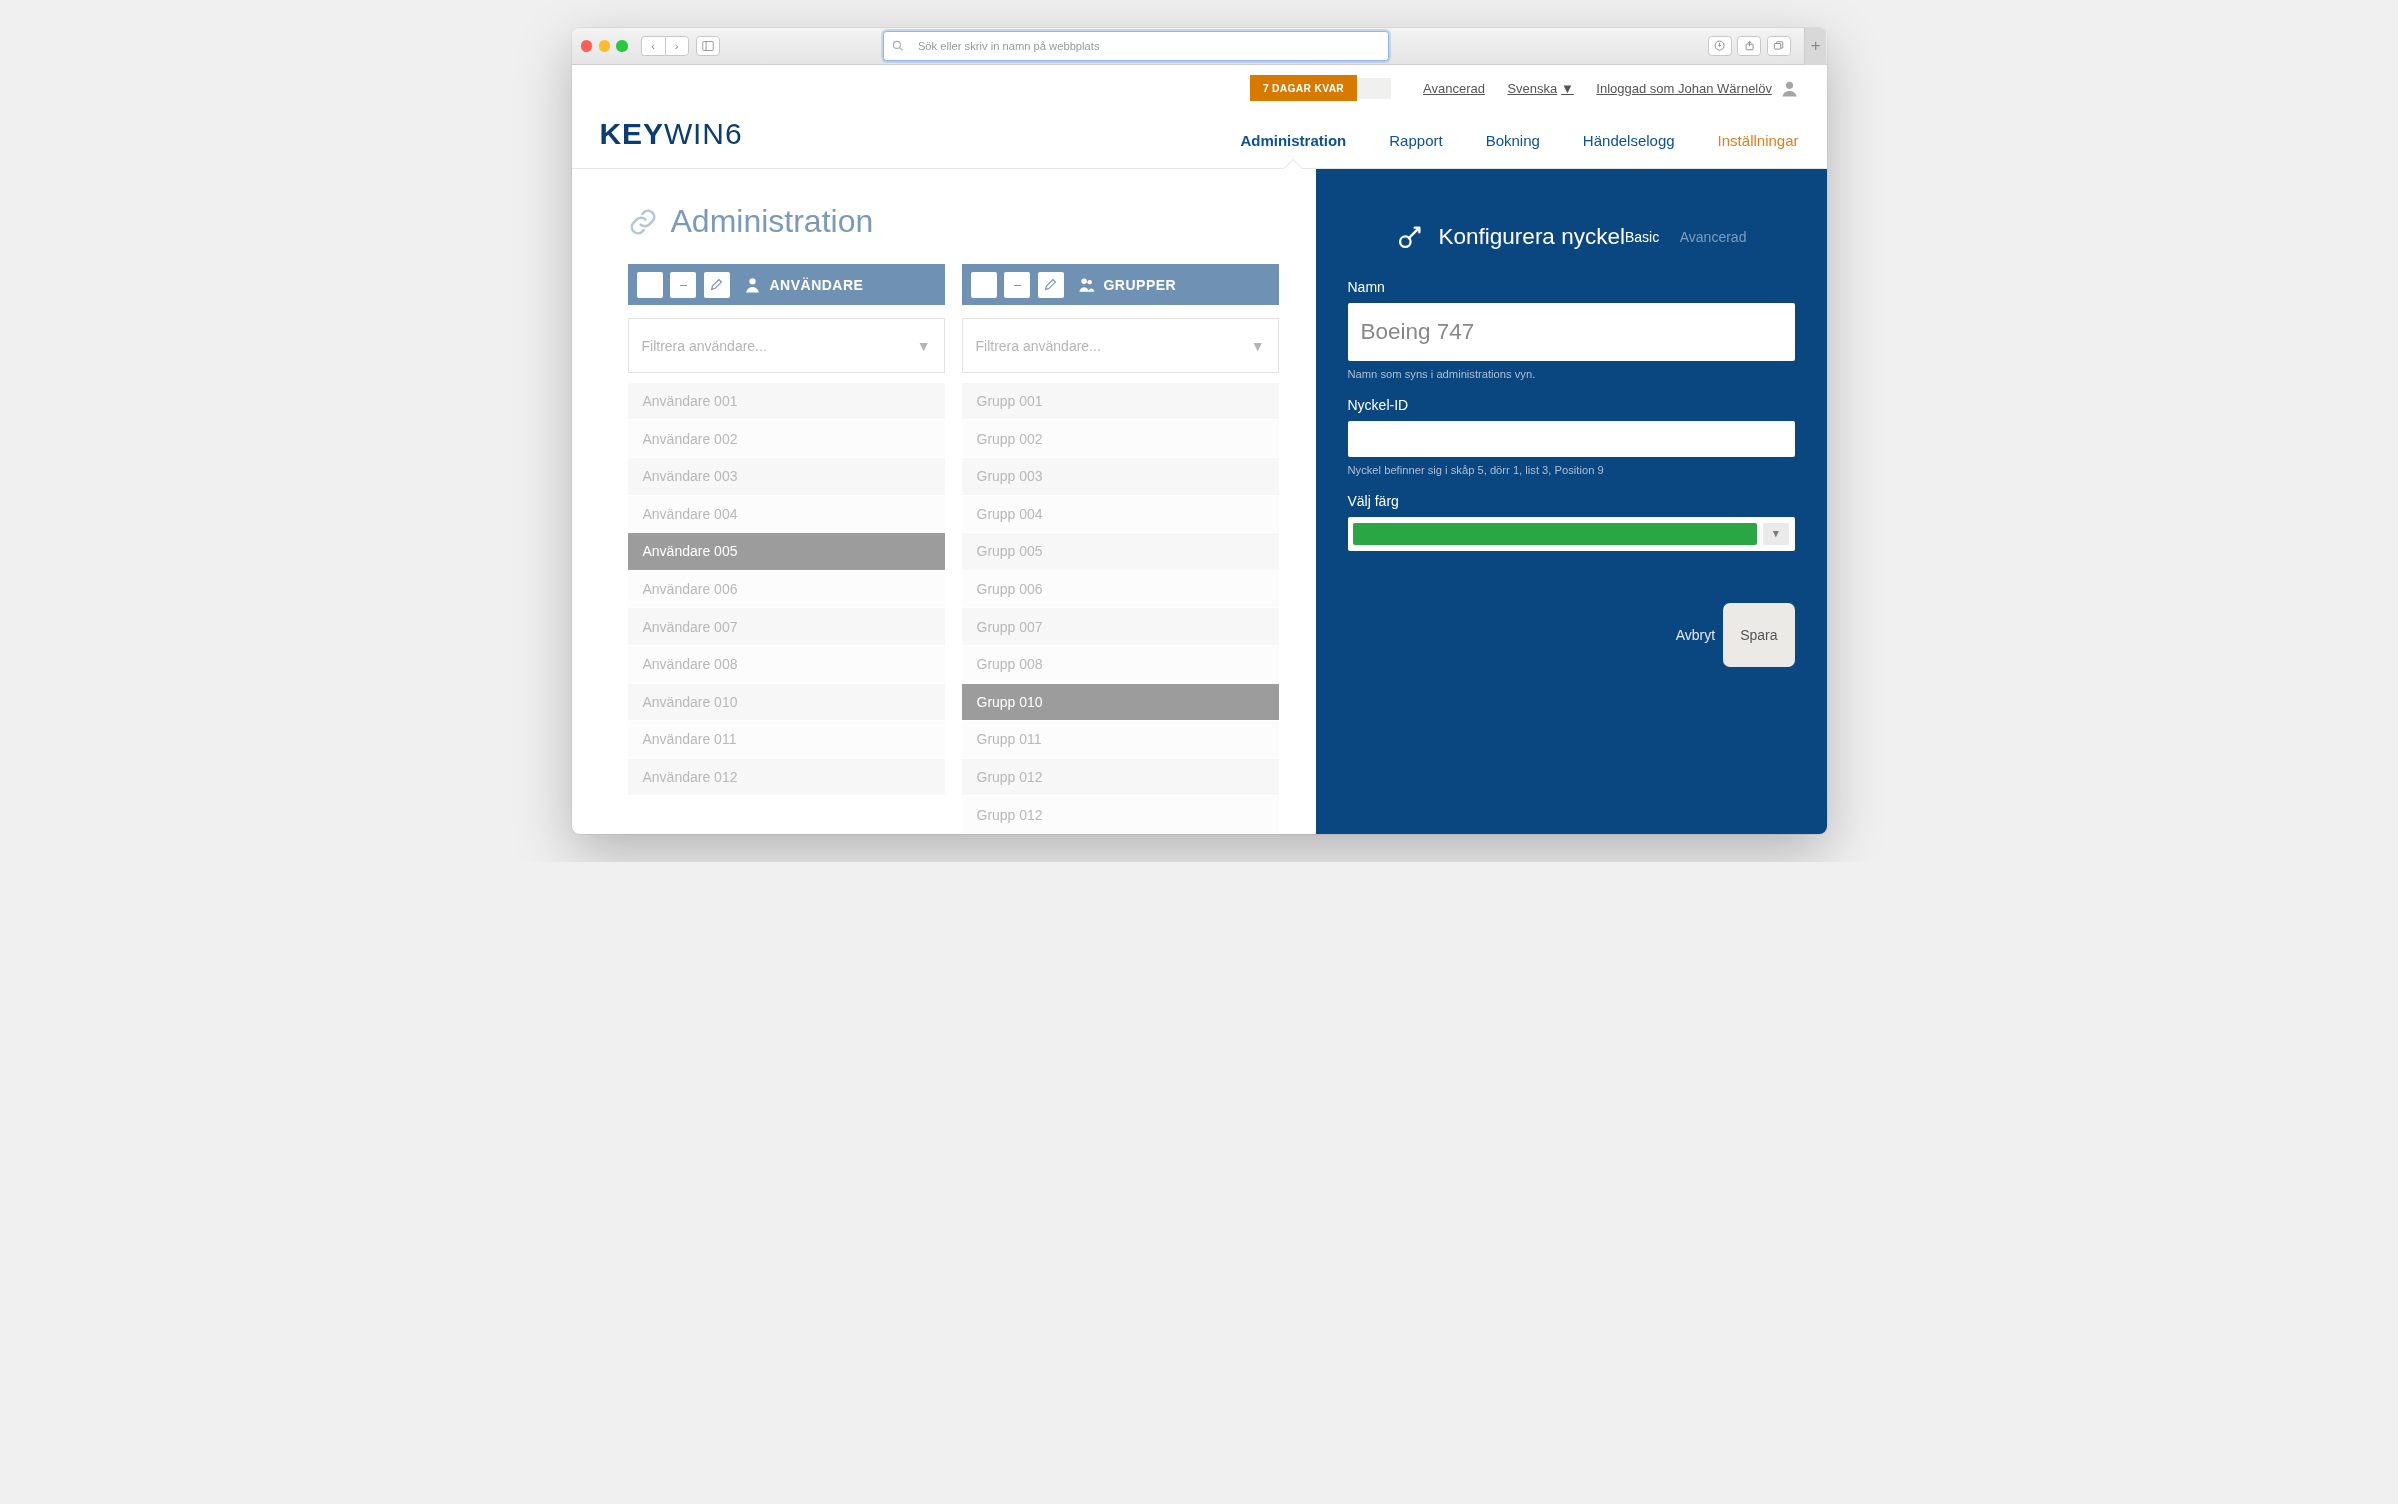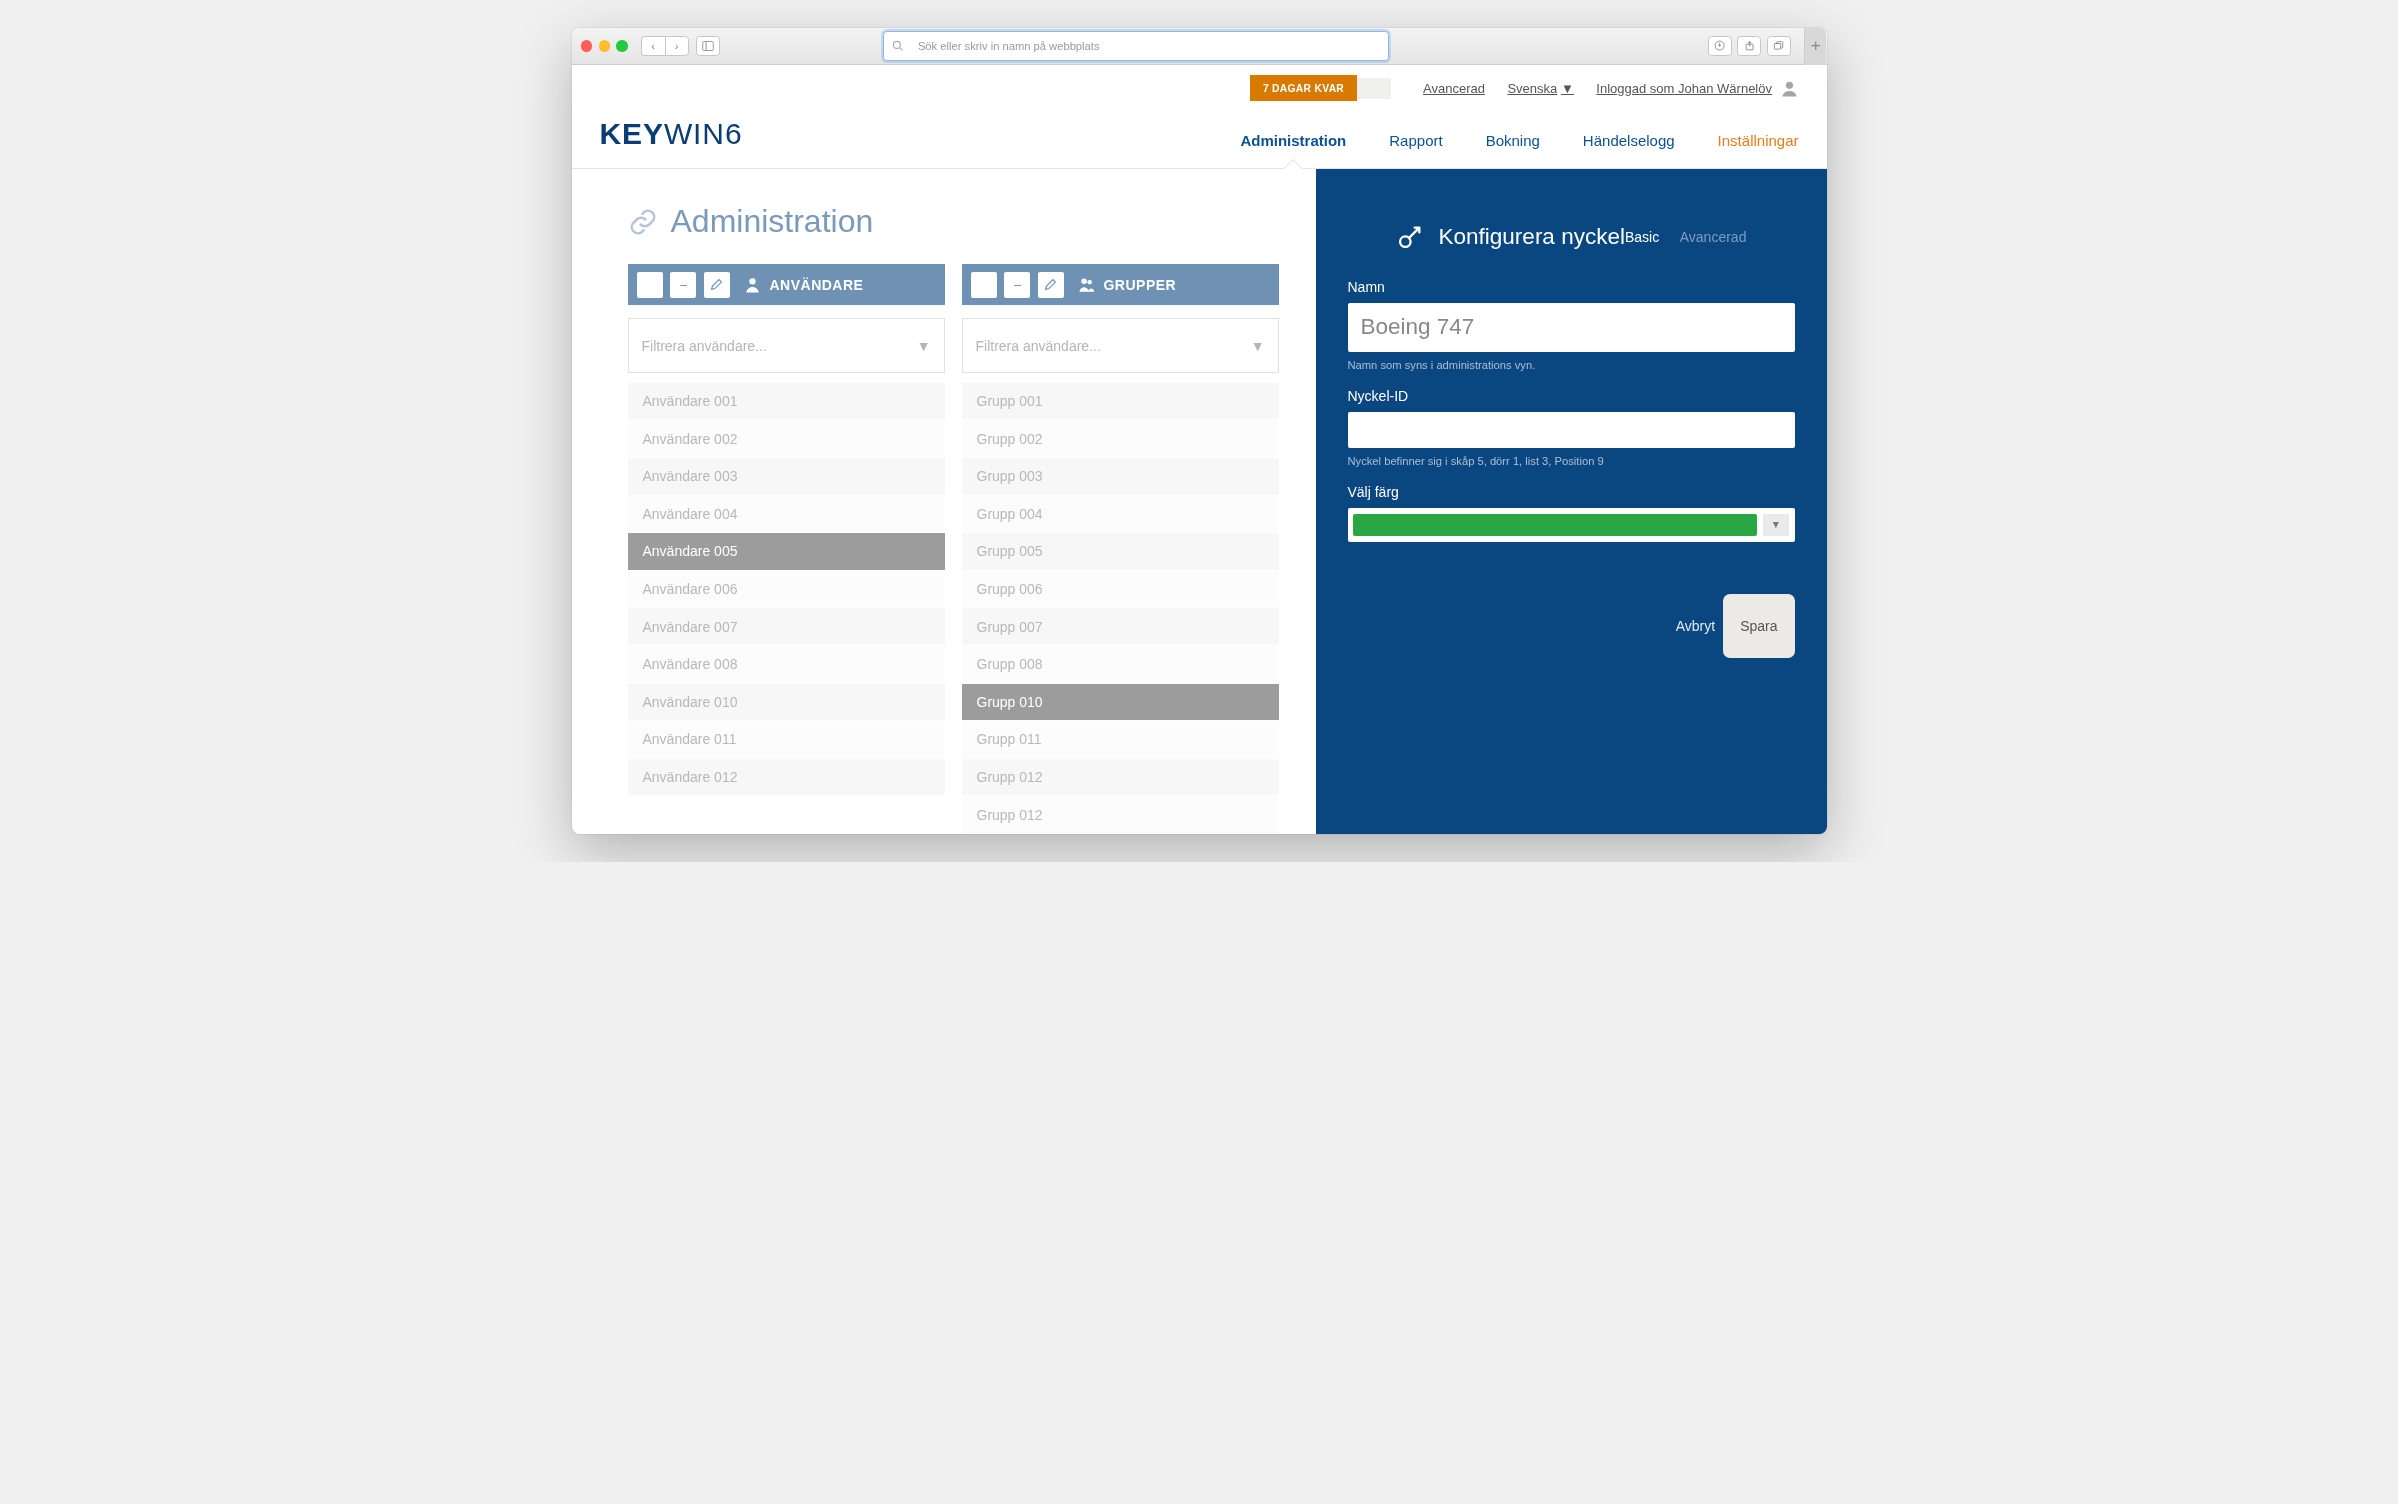--- a/index.html
+++ b/index.html
@@ -155,21 +155,21 @@
     margin-bottom:28px;
   }
   .panel-title { display:flex; align-items:center; gap:15px; font-size:22.5px; }
   .panel-title svg { width:28px; height:28px; }
   .panel-tabs { display:flex; gap:20.6px; font-size:14px; }
   .panel-tab { cursor:pointer; }
   .panel-tab.muted { color:#7f9dbb; }
 
   .field-label { font-size:14px; margin-bottom:7.5px;margin-top:12px; }
   .text-input {
-    width:100%; background:#fff; border:none; height:49px;
+    width:100%; background:#fff; border:none; height:58px;
     font-size:22.5px; color:#888; padding:0 13px; border-radius:1.9px;
     font-family:inherit;
   }
   .text-input.small { height:36px; font-size:15px; }
   .hint {
     font-size:11.2px; color:#aebfd4; margin-top:7.5px; margin-bottom:17px;
   }
   .color-select {
     display:flex; background:#fff; height:34px; align-items:center;
     padding:0 5.6px; border-radius:1.9px; gap:5.6px; margin-top:7.5px;

